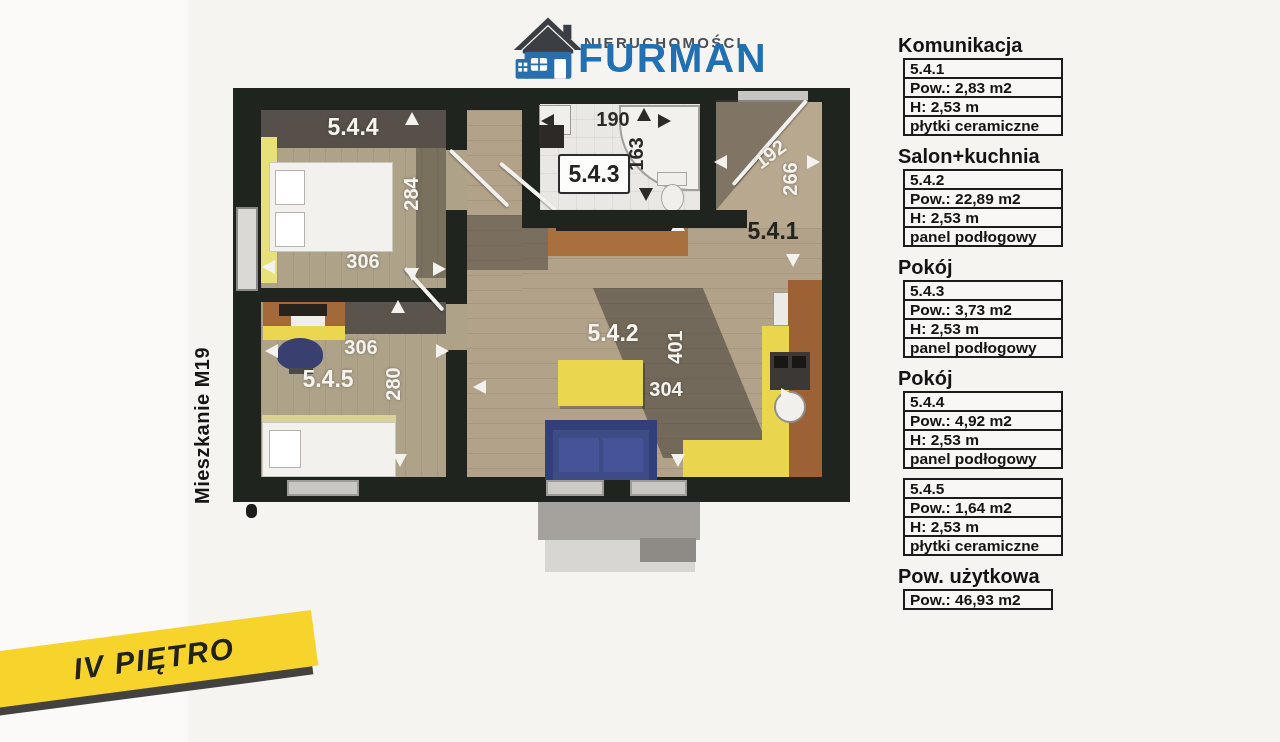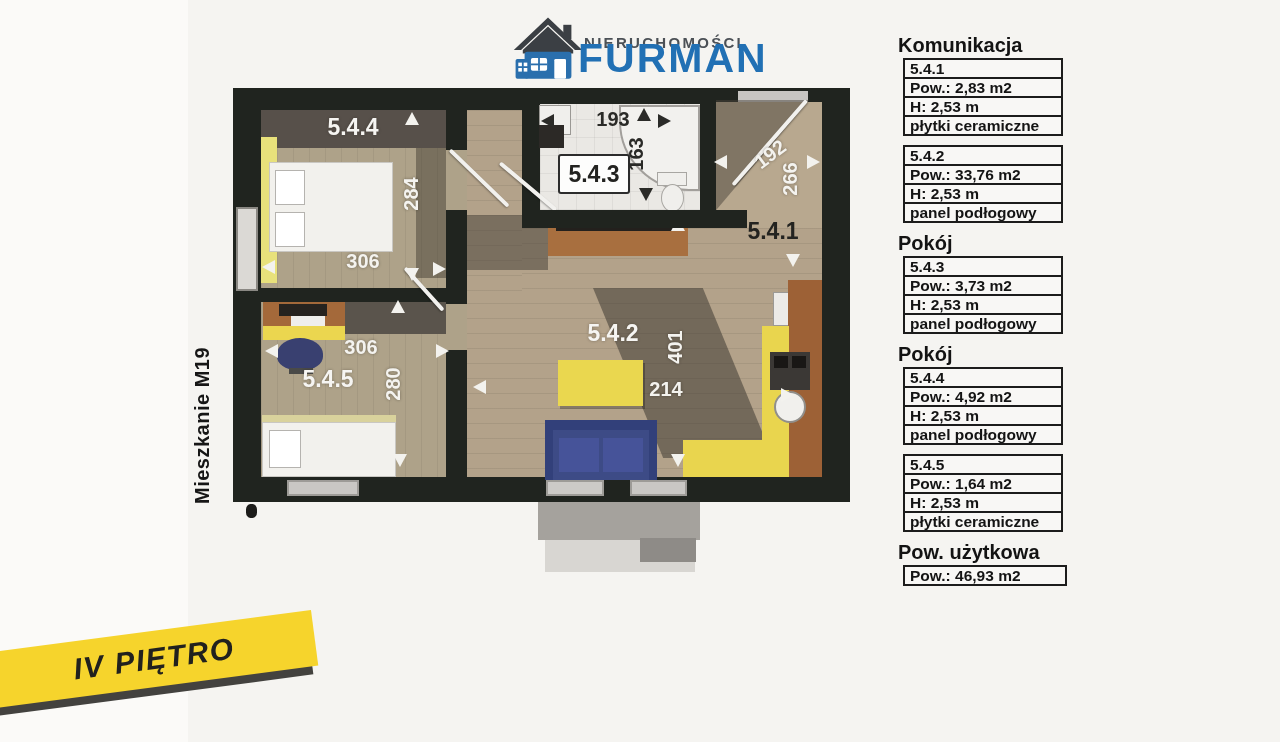--- a/index.html
+++ b/index.html
@@ -163,26 +163,26 @@
     <span class="room-label dark" style="position:static;">5.4.3</span>
   </div>
 
   <div class="room-label" style="left:60px;top:26px;width:120px;">5.4.4</div>
   <div class="room-label dark" style="left:505px;top:130px;width:70px;">5.4.1</div>
   <div class="room-label" style="left:340px;top:232px;width:80px;">5.4.2</div>
   <div class="room-label" style="left:55px;top:278px;width:80px;">5.4.5</div>
 
   <div class="dim rot" style="left:150px;top:95px;width:56px;">284</div>
   <div class="dim" style="left:95px;top:162px;width:70px;">306</div>
-  <div class="dim dark" style="left:350px;top:20px;width:60px;">193</div>
+  <div class="dim dark" style="left:350px;top:20px;width:60px;">190</div>
   <div class="dim dark rot" style="left:375px;top:55px;width:56px;">163</div>
   <div class="dim" style="left:505px;top:55px;width:64px;transform:rotate(-37deg);">192</div>
   <div class="dim rot" style="left:527px;top:80px;width:60px;">266</div>
   <div class="dim rot" style="left:412px;top:248px;width:60px;">401</div>
-  <div class="dim" style="left:400px;top:290px;width:66px;">214</div>
+  <div class="dim" style="left:400px;top:290px;width:66px;">304</div>
   <div class="dim" style="left:95px;top:248px;width:66px;">306</div>
   <div class="dim rot" style="left:130px;top:285px;width:60px;">280</div>
 
   <div class="arr up" style="left:172px;top:24px;"></div>
   <div class="arr down" style="left:172px;top:180px;"></div>
   <div class="arr left" style="left:29px;top:172px;"></div>
   <div class="arr right" style="left:200px;top:174px;"></div>
   <div class="arr dk left" style="left:308px;top:26px;"></div>
   <div class="arr dk right" style="left:425px;top:26px;"></div>
   <div class="arr dk up" style="left:404px;top:20px;"></div>
@@ -204,22 +204,23 @@
 
 <div id="legend" class="abs">
   <div class="sec">
     <div class="sec-title">Komunikacja</div>
     <div class="sec-row">5.4.1</div>
     <div class="sec-row">Pow.: 2,83 m2</div>
     <div class="sec-row">H: 2,53 m</div>
     <div class="sec-row">płytki ceramiczne</div>
   </div>
   <div class="sec">
+    <div class="sec-title">Salon+kuchnia</div>
     <div class="sec-row">5.4.2</div>
-    <div class="sec-row">Pow.: 33,76 m2</div>
+    <div class="sec-row">Pow.: 22,89 m2</div>
     <div class="sec-row">H: 2,53 m</div>
     <div class="sec-row">panel podłogowy</div>
   </div>
   <div class="sec">
     <div class="sec-title">Pokój</div>
     <div class="sec-row">5.4.3</div>
     <div class="sec-row">Pow.: 3,73 m2</div>
     <div class="sec-row">H: 2,53 m</div>
     <div class="sec-row">panel podłogowy</div>
   </div>
@@ -231,19 +232,19 @@
     <div class="sec-row">panel podłogowy</div>
   </div>
   <div class="sec">
     <div class="sec-row">5.4.5</div>
     <div class="sec-row">Pow.: 1,64 m2</div>
     <div class="sec-row">H: 2,53 m</div>
     <div class="sec-row">płytki ceramiczne</div>
   </div>
   <div class="sec">
     <div class="sec-title">Pow. użytkowa</div>
-    <div class="sec-row" style="width:164px;">Pow.: 46,93 m2</div>
+    <div class="sec-row" style="width:150px;">Pow.: 46,93 m2</div>
   </div>
 </div>
 
 <div id="floor-banner" class="abs">
   <span>IV PIĘTRO</span>
 </div>
 
 </body></html>

